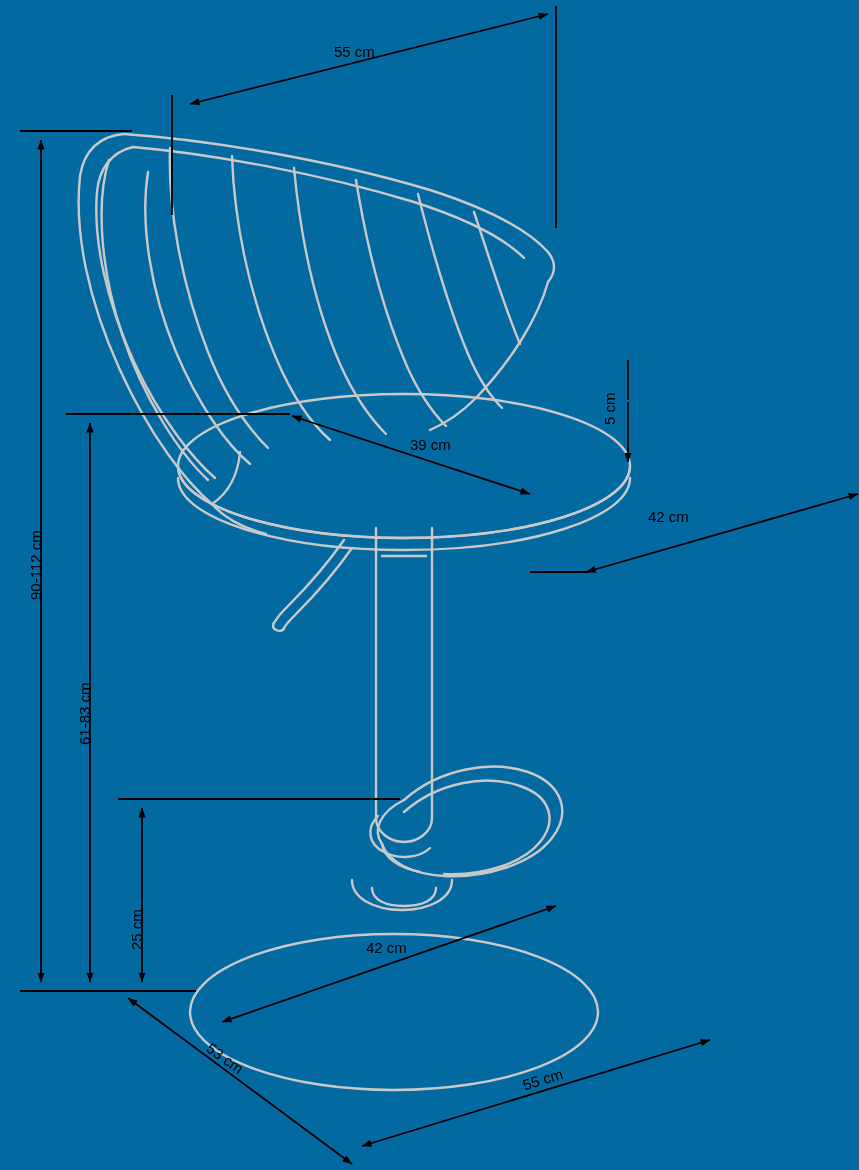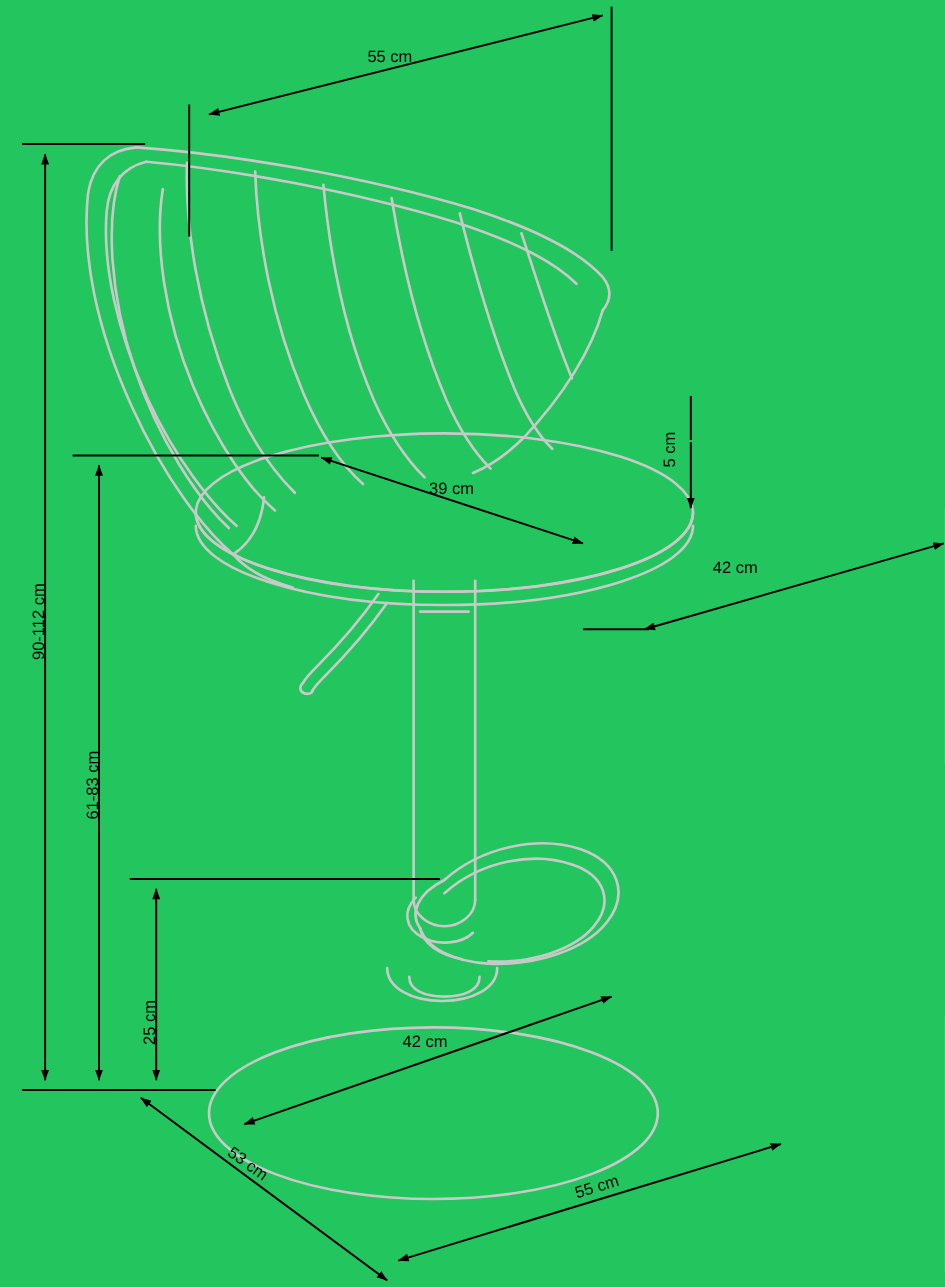--- a/index.html
+++ b/index.html
@@ -7,21 +7,21 @@
     padding: 0;
     background: #ffffff;
   }
   body {
     font-family: "Liberation Sans", sans-serif;
   }
   #stage {
     position: relative;
     width: 859px;
     height: 1170px;
-    background: #22c55e;
+    background: #0369a1;
     overflow: hidden;
   }
   #drawing {
     position: absolute;
     left: 0;
     top: 0;
     width: 859px;
     height: 1170px;
   }
   .dim-label {
@@ -141,21 +141,21 @@
   </svg>
 
   <div class="dim-label" style="left:334px; top:44px;">55 cm</div>
 
   <div class="dim-label rot90" style="left:28px; top:600px;">90-112 cm</div>
 
   <div class="dim-label rot90" style="left:77px; top:745px;">61-83 cm</div>
 
   <div class="dim-label rot90" style="left:129px; top:950px;">25 cm</div>
 
-  <div class="dim-label" style="left:390px; top:437px;text-align:right;">39 cm</div>
+  <div class="dim-label" style="left:410px; top:437px;text-align:right;">39 cm</div>
 
   <div class="dim-label rot90" style="left:602px; top:425px;">5 cm</div>
 
   <div class="dim-label" style="left:648px; top:509px;">42 cm</div>
 
   <div class="dim-label" style="left:366px; top:940px;">42 cm</div>
 
   <div class="dim-label" style="left:213px; top:1040px; transform:rotate(36deg); transform-origin:left top;">53 cm</div>
 
   <div class="dim-label" style="left:521px; top:1078px; transform:rotate(-17deg); transform-origin:left top;">55 cm</div>

